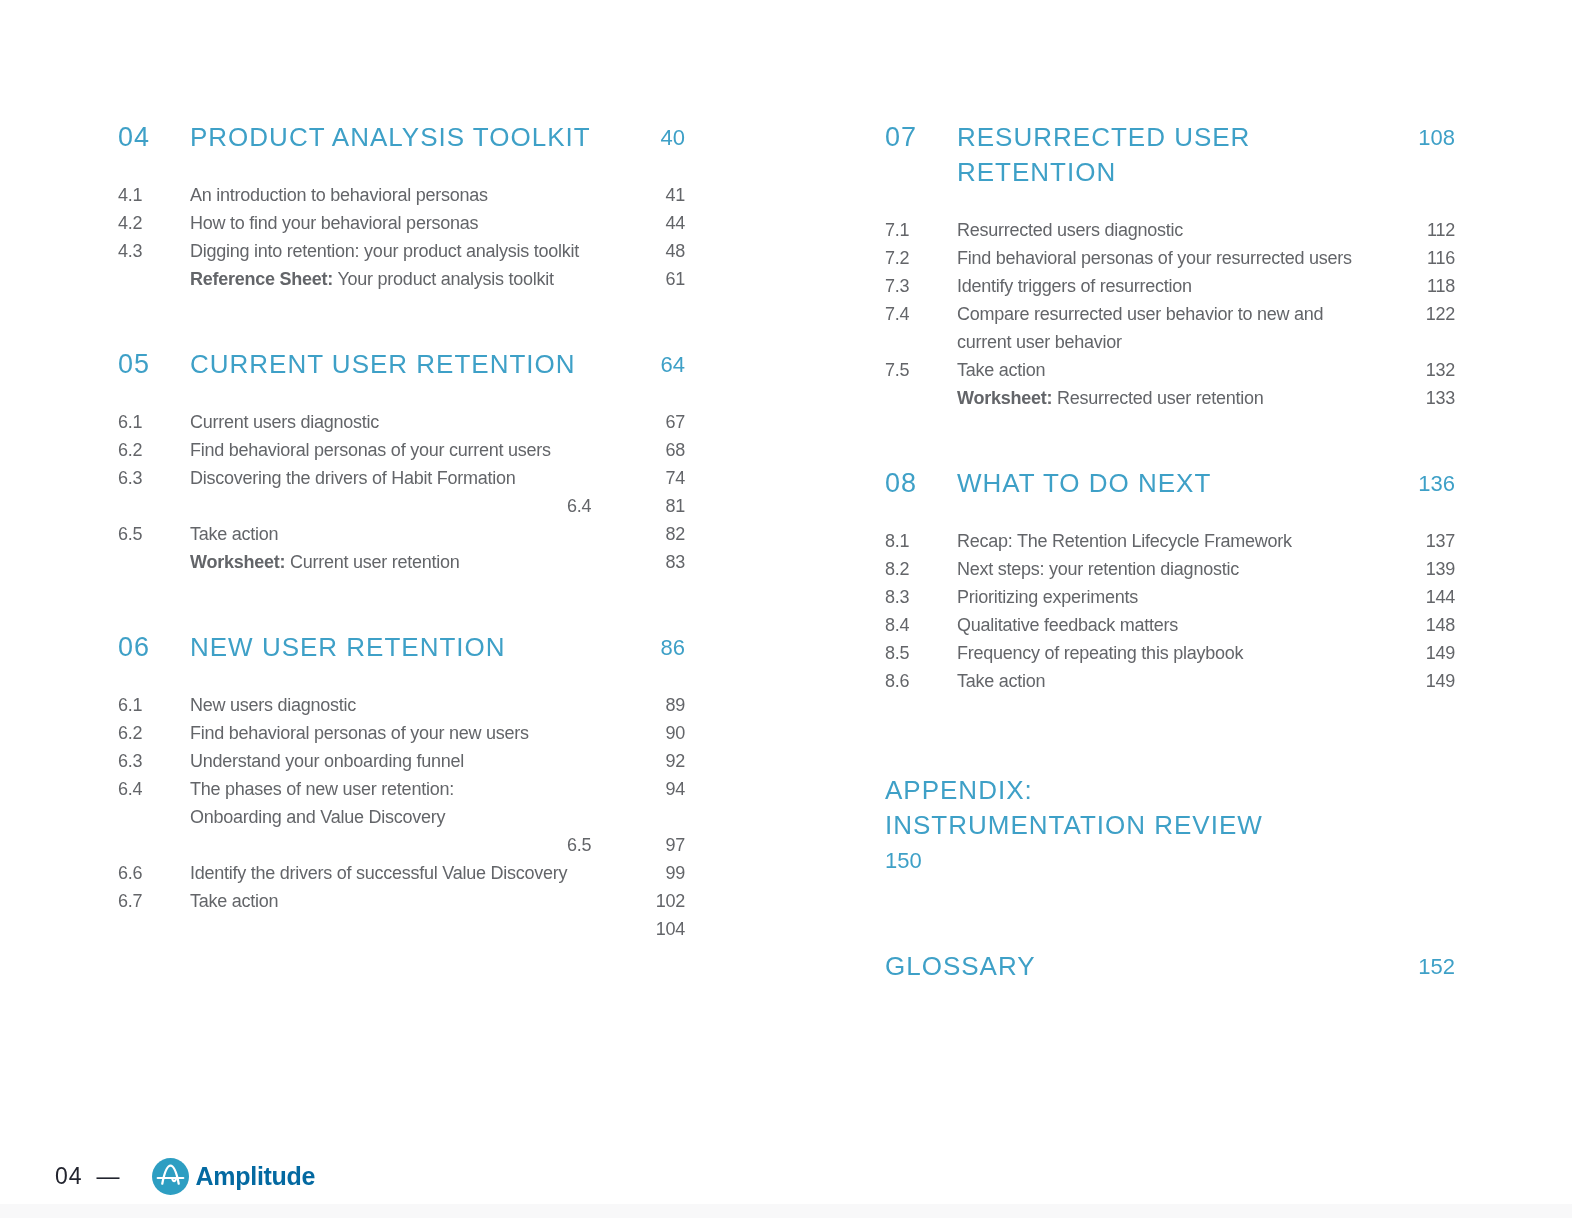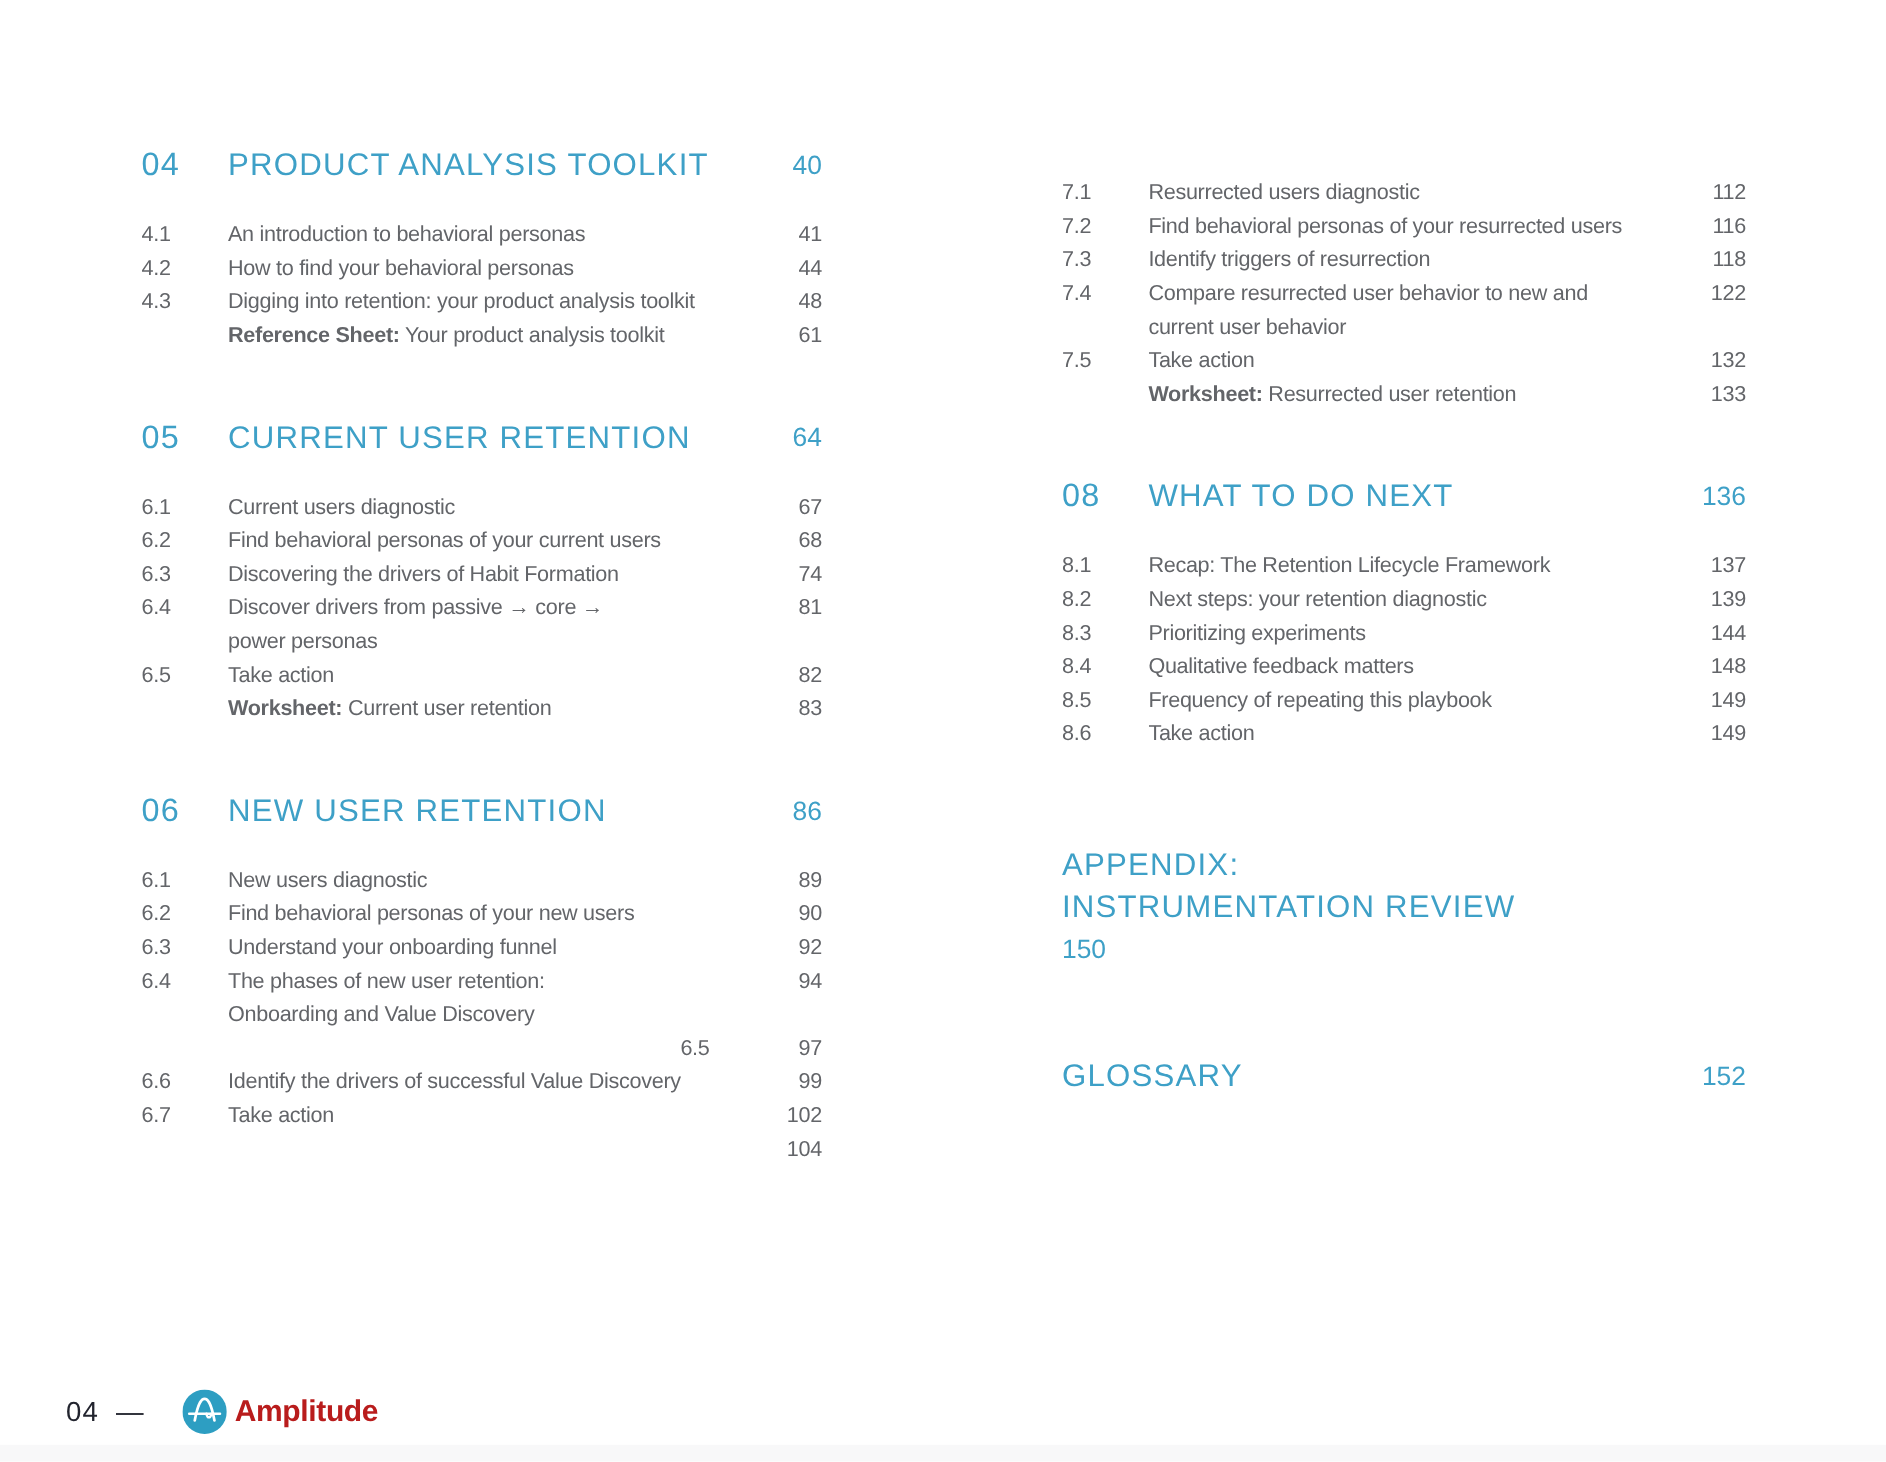--- a/index.html
+++ b/index.html
@@ -25,21 +25,21 @@
   .pg{flex:0 0 46px;text-align:right;}
   .extra{display:flex;align-items:flex-start;color:#3ea0c7;}
   .extra .h-title{flex:1 1 auto;}
   .extra-appendix{margin-top:78px;flex-direction:column;}
   .extra-glossary{margin-top:46px;gap:11px;}
   .footer{position:absolute;left:55px;top:1156px;display:flex;align-items:center;height:40px;}
   .footer-num{font-size:23px;color:#22242e;letter-spacing:1px;}
   .footer-dash{font-size:23px;color:#22242e;margin-left:14px;}
   .logo{display:flex;align-items:center;margin-left:32px;}
   .logo-mark{width:37px;height:37px;display:block;}
-  .logo-word{font-size:25px;font-weight:700;color:#b91c1c;margin-left:7px;letter-spacing:-0.3px;}
+  .logo-word{font-size:25px;font-weight:700;color:#0369a1;margin-left:7px;letter-spacing:-0.3px;}
   .bottom-edge{position:absolute;left:0;bottom:0;width:1572px;height:14px;background:#f8f8f9;}
 </style>
 </head>
 <body>
 
 <div>
 
   <div class="col col-left">
 
     <div class="sec">
@@ -89,22 +89,20 @@
             <span class="txt"><b></b><span>Find behavioral personas of your current users</span></span>
             <span class="pg">68</span>
           </div>
         <div class="row">
             <span class="num">6.3</span>
             <span class="txt"><b></b><span>Discovering the drivers of Habit Formation</span></span>
             <span class="pg">74</span>
           </div>
         <div class="row">
             <span class="num">6.4</span>
-            <span class="txt"><b></b><span>Discover drivers from passive → core →
-power personas</span></span>
             <span class="pg">81</span>
           </div>
         <div class="row">
             <span class="num">6.5</span>
             <span class="txt"><b></b><span>Take action</span></span>
             <span class="pg">82</span>
           </div>
         <div class="row">
             <span class="num"></span>
             <span class="txt"><b>Worksheet:</b><span> Current user retention</span></span>
@@ -160,20 +158,26 @@
             <span class="pg">104</span>
           </div>
       </div>
     </div>
 
   </div>
 
   <div class="col col-right">
 
     <div class="sec">
+      <div class="h">
+          <span class="h-num">07</span>
+          <span class="h-title">RESURRECTED USER
+RETENTION</span>
+          <span class="h-pg">108</span>
+        </div>
       <div class="items">
         <div class="row">
             <span class="num">7.1</span>
             <span class="txt"><b></b><span>Resurrected users diagnostic</span></span>
             <span class="pg">112</span>
           </div>
         <div class="row">
             <span class="num">7.2</span>
             <span class="txt"><b></b><span>Find behavioral personas of your resurrected users</span></span>
             <span class="pg">116</span>

